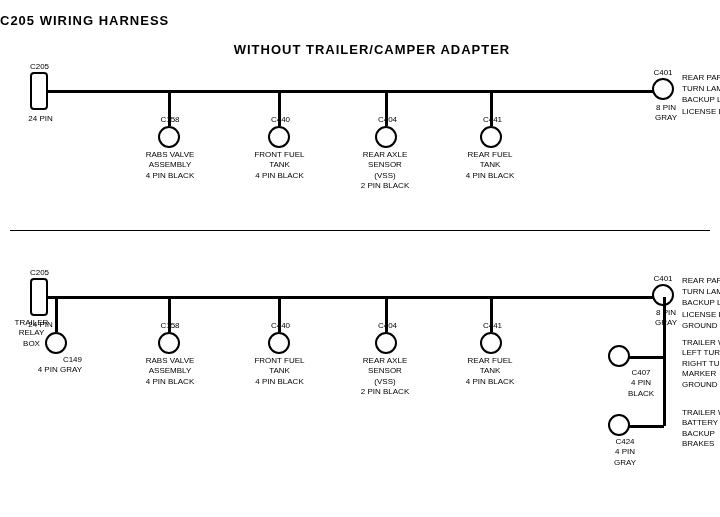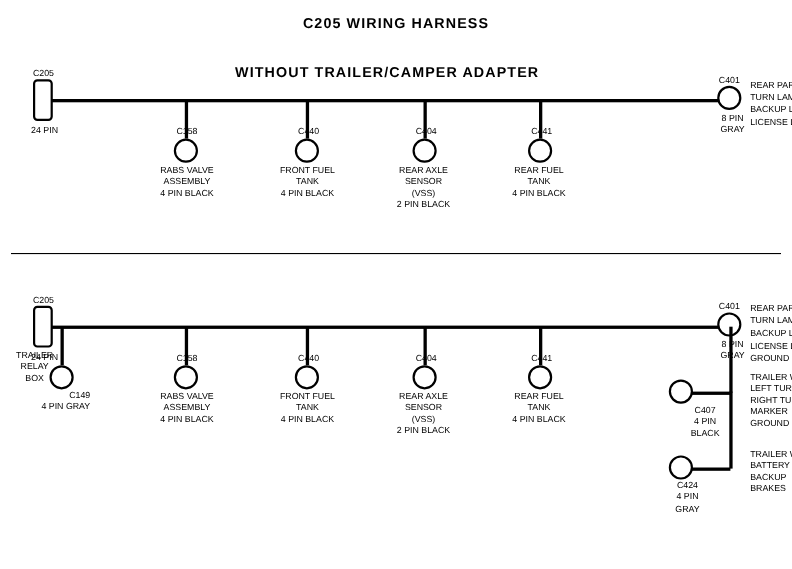--- a/index.html
+++ b/index.html
@@ -6,21 +6,20 @@
     body {
       width: 720px;
       height: 517px;
       background: #fff;
       font-family: Arial, sans-serif;
       font-size: 9px;
       overflow: hidden;
       position: relative;
     }
     .page-title {
-      text-align: center;
       font-size: 13px;
       font-weight: bold;
       padding-top: 8px;
       letter-spacing: 1px;
     }
     .diagram-area {
       position: relative;
       width: 720px;
       height: 509px;
     }
@@ -68,21 +67,21 @@
       line-height: 1.3;
     }
   </style>
 </head>
 <body>
 
 <div class="diagram-area">
 
   <div class="page-title" style="position:absolute;top:5px;left:0;width:720px;">C205 WIRING HARNESS</div>
 
-  <div class="section-label" style="top:42px;left:152px;width:400px;margin-top:16px;">WITHOUT  TRAILER/CAMPER  ADAPTER</div>
+  <div class="section-label" style="top:42px;left:172px;width:400px;">WITHOUT  TRAILER/CAMPER  ADAPTER</div>
 
   <div class="hline" style="top:90px;left:45px;width:622px;"></div>
 
   <div class="connector-rect" style="top:72px;left:30px;width:18px;height:38px;"></div>
   <div class="label" style="top:62px;left:22px;width:35px;font-size:8px;">C205</div>
   <div class="label" style="top:114px;left:18px;width:45px;font-size:8px;">24 PIN</div>
 
   <div class="connector" style="top:78px;left:652px;width:22px;height:22px;"></div>
   <div class="label" style="top:68px;left:648px;width:30px;font-size:8px;">C401</div>
   <div class="label-left" style="top:72px;left:682px;width:90px;font-size:8px;line-height:1.4;">REAR PARK/STOP<br>TURN LAMPS<br>BACKUP LAMPS<br>LICENSE LAMPS</div>

